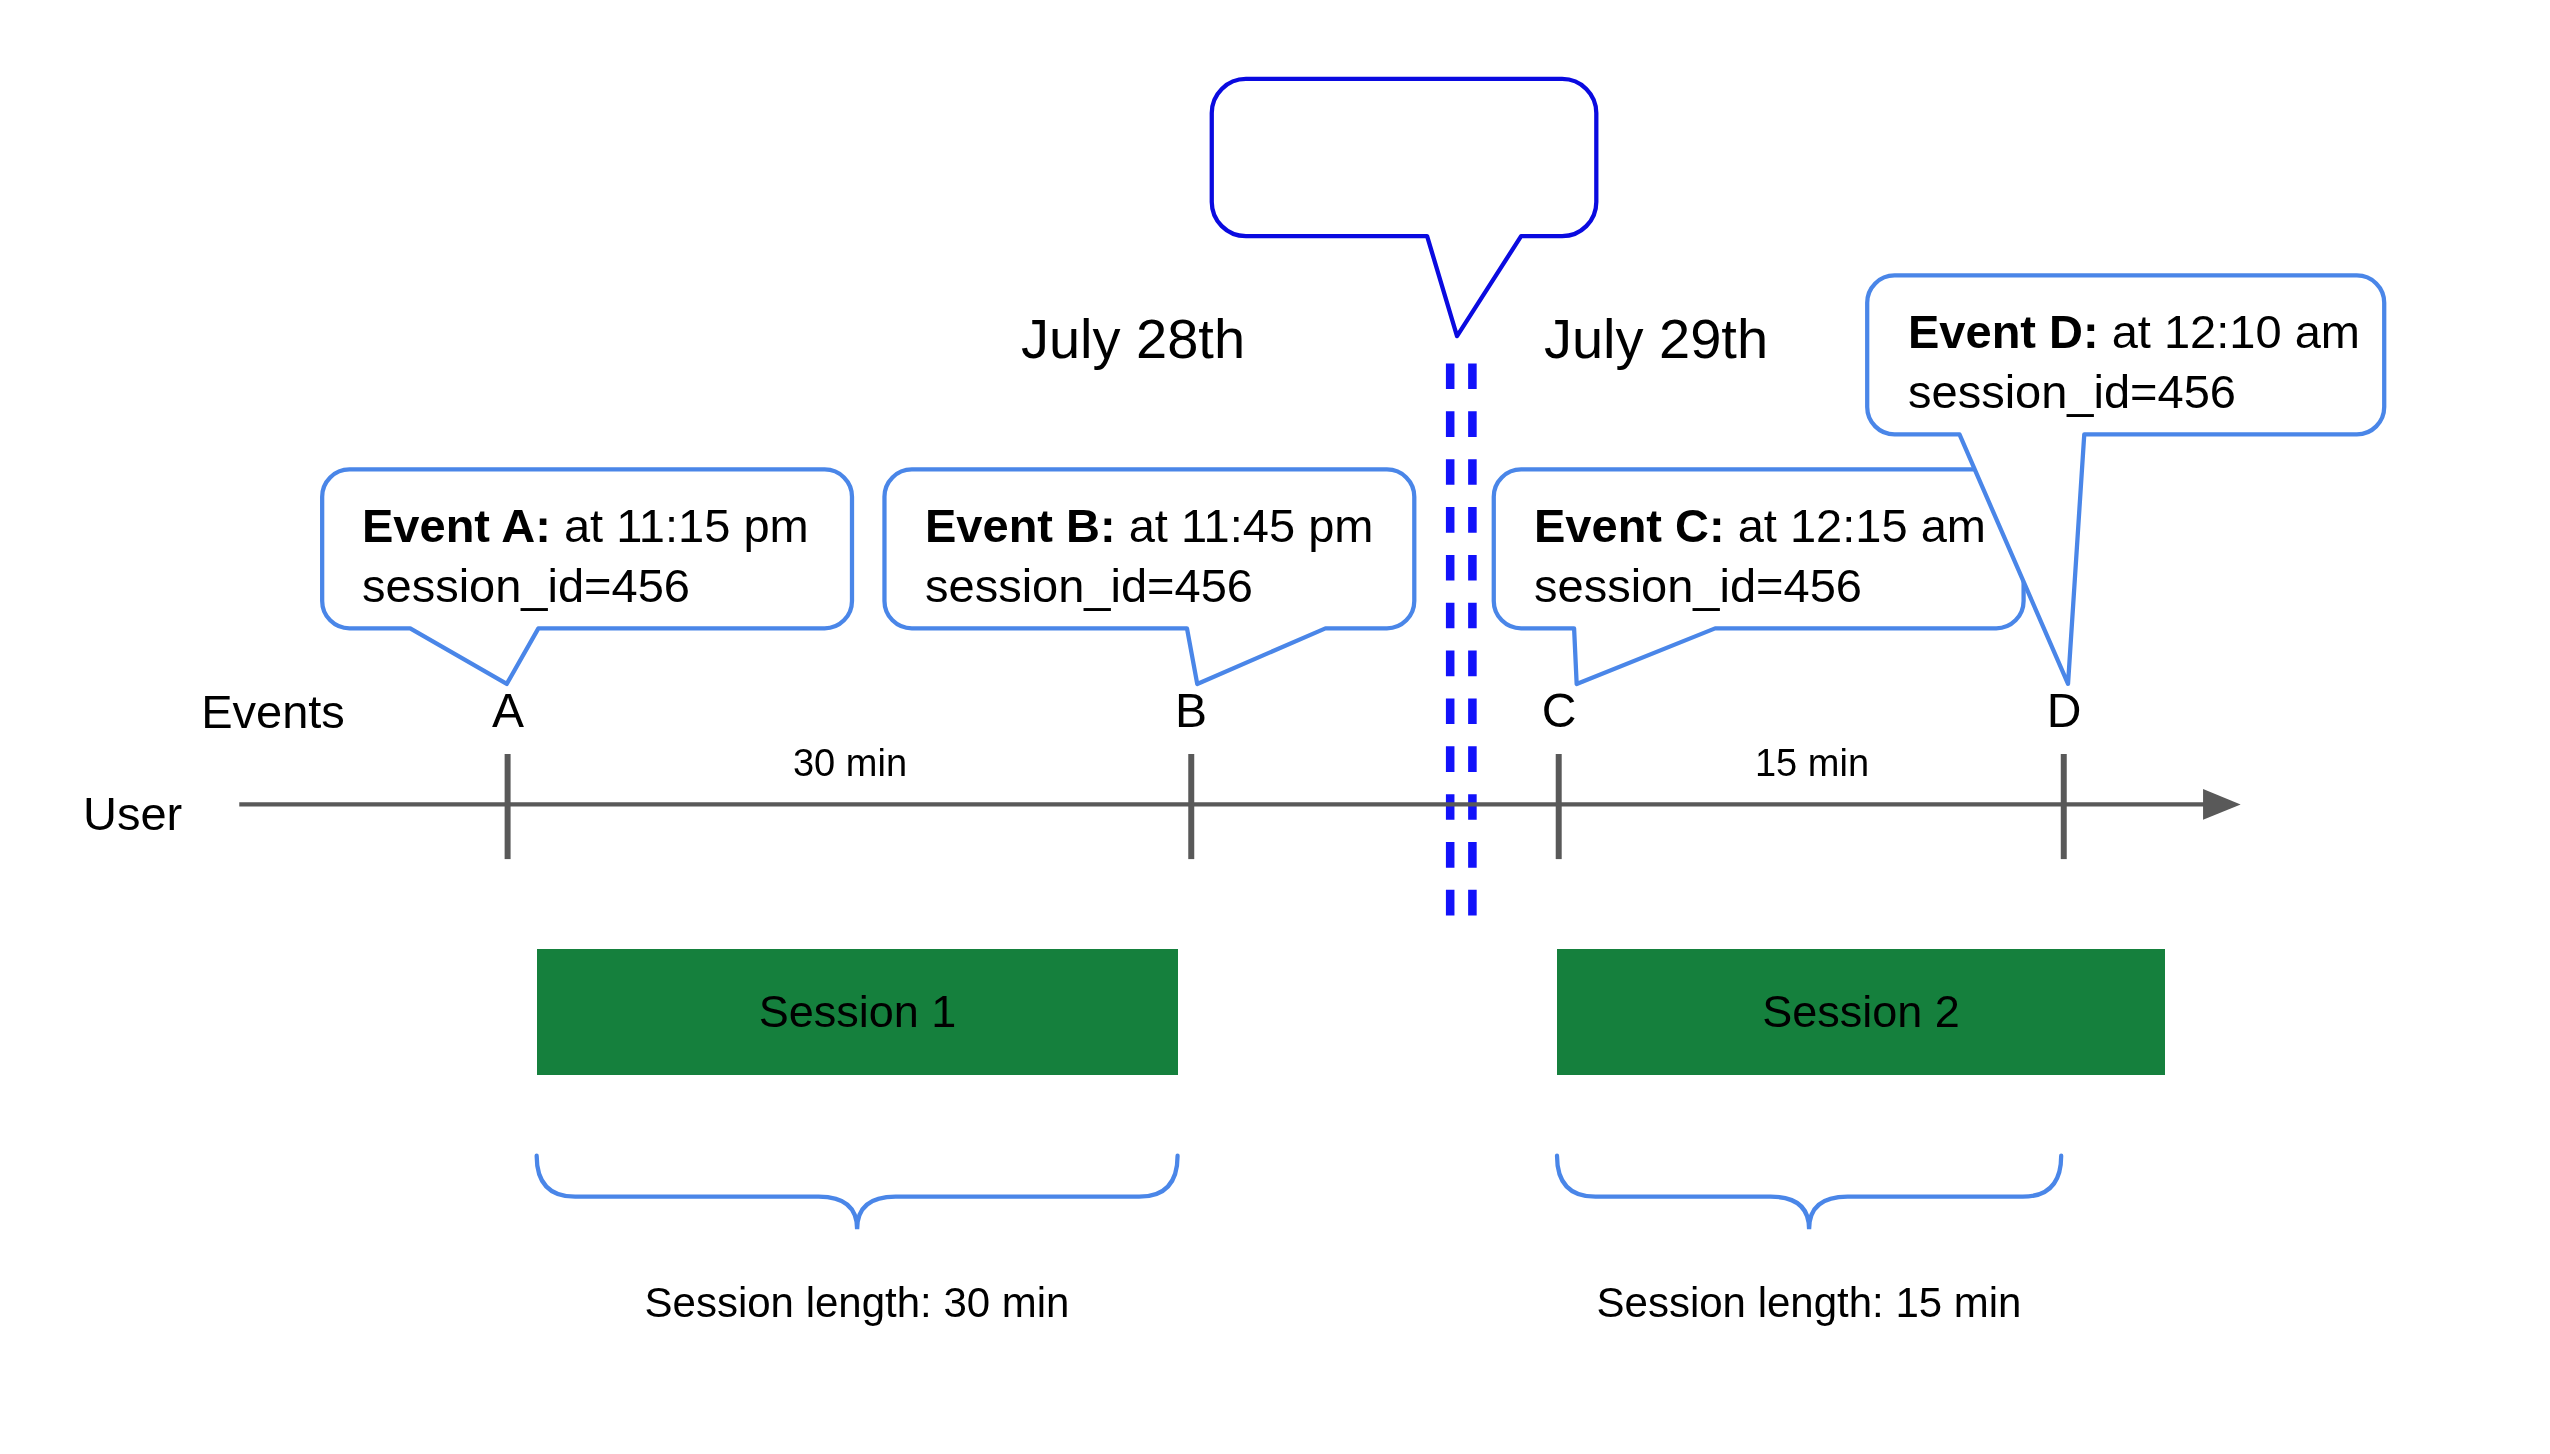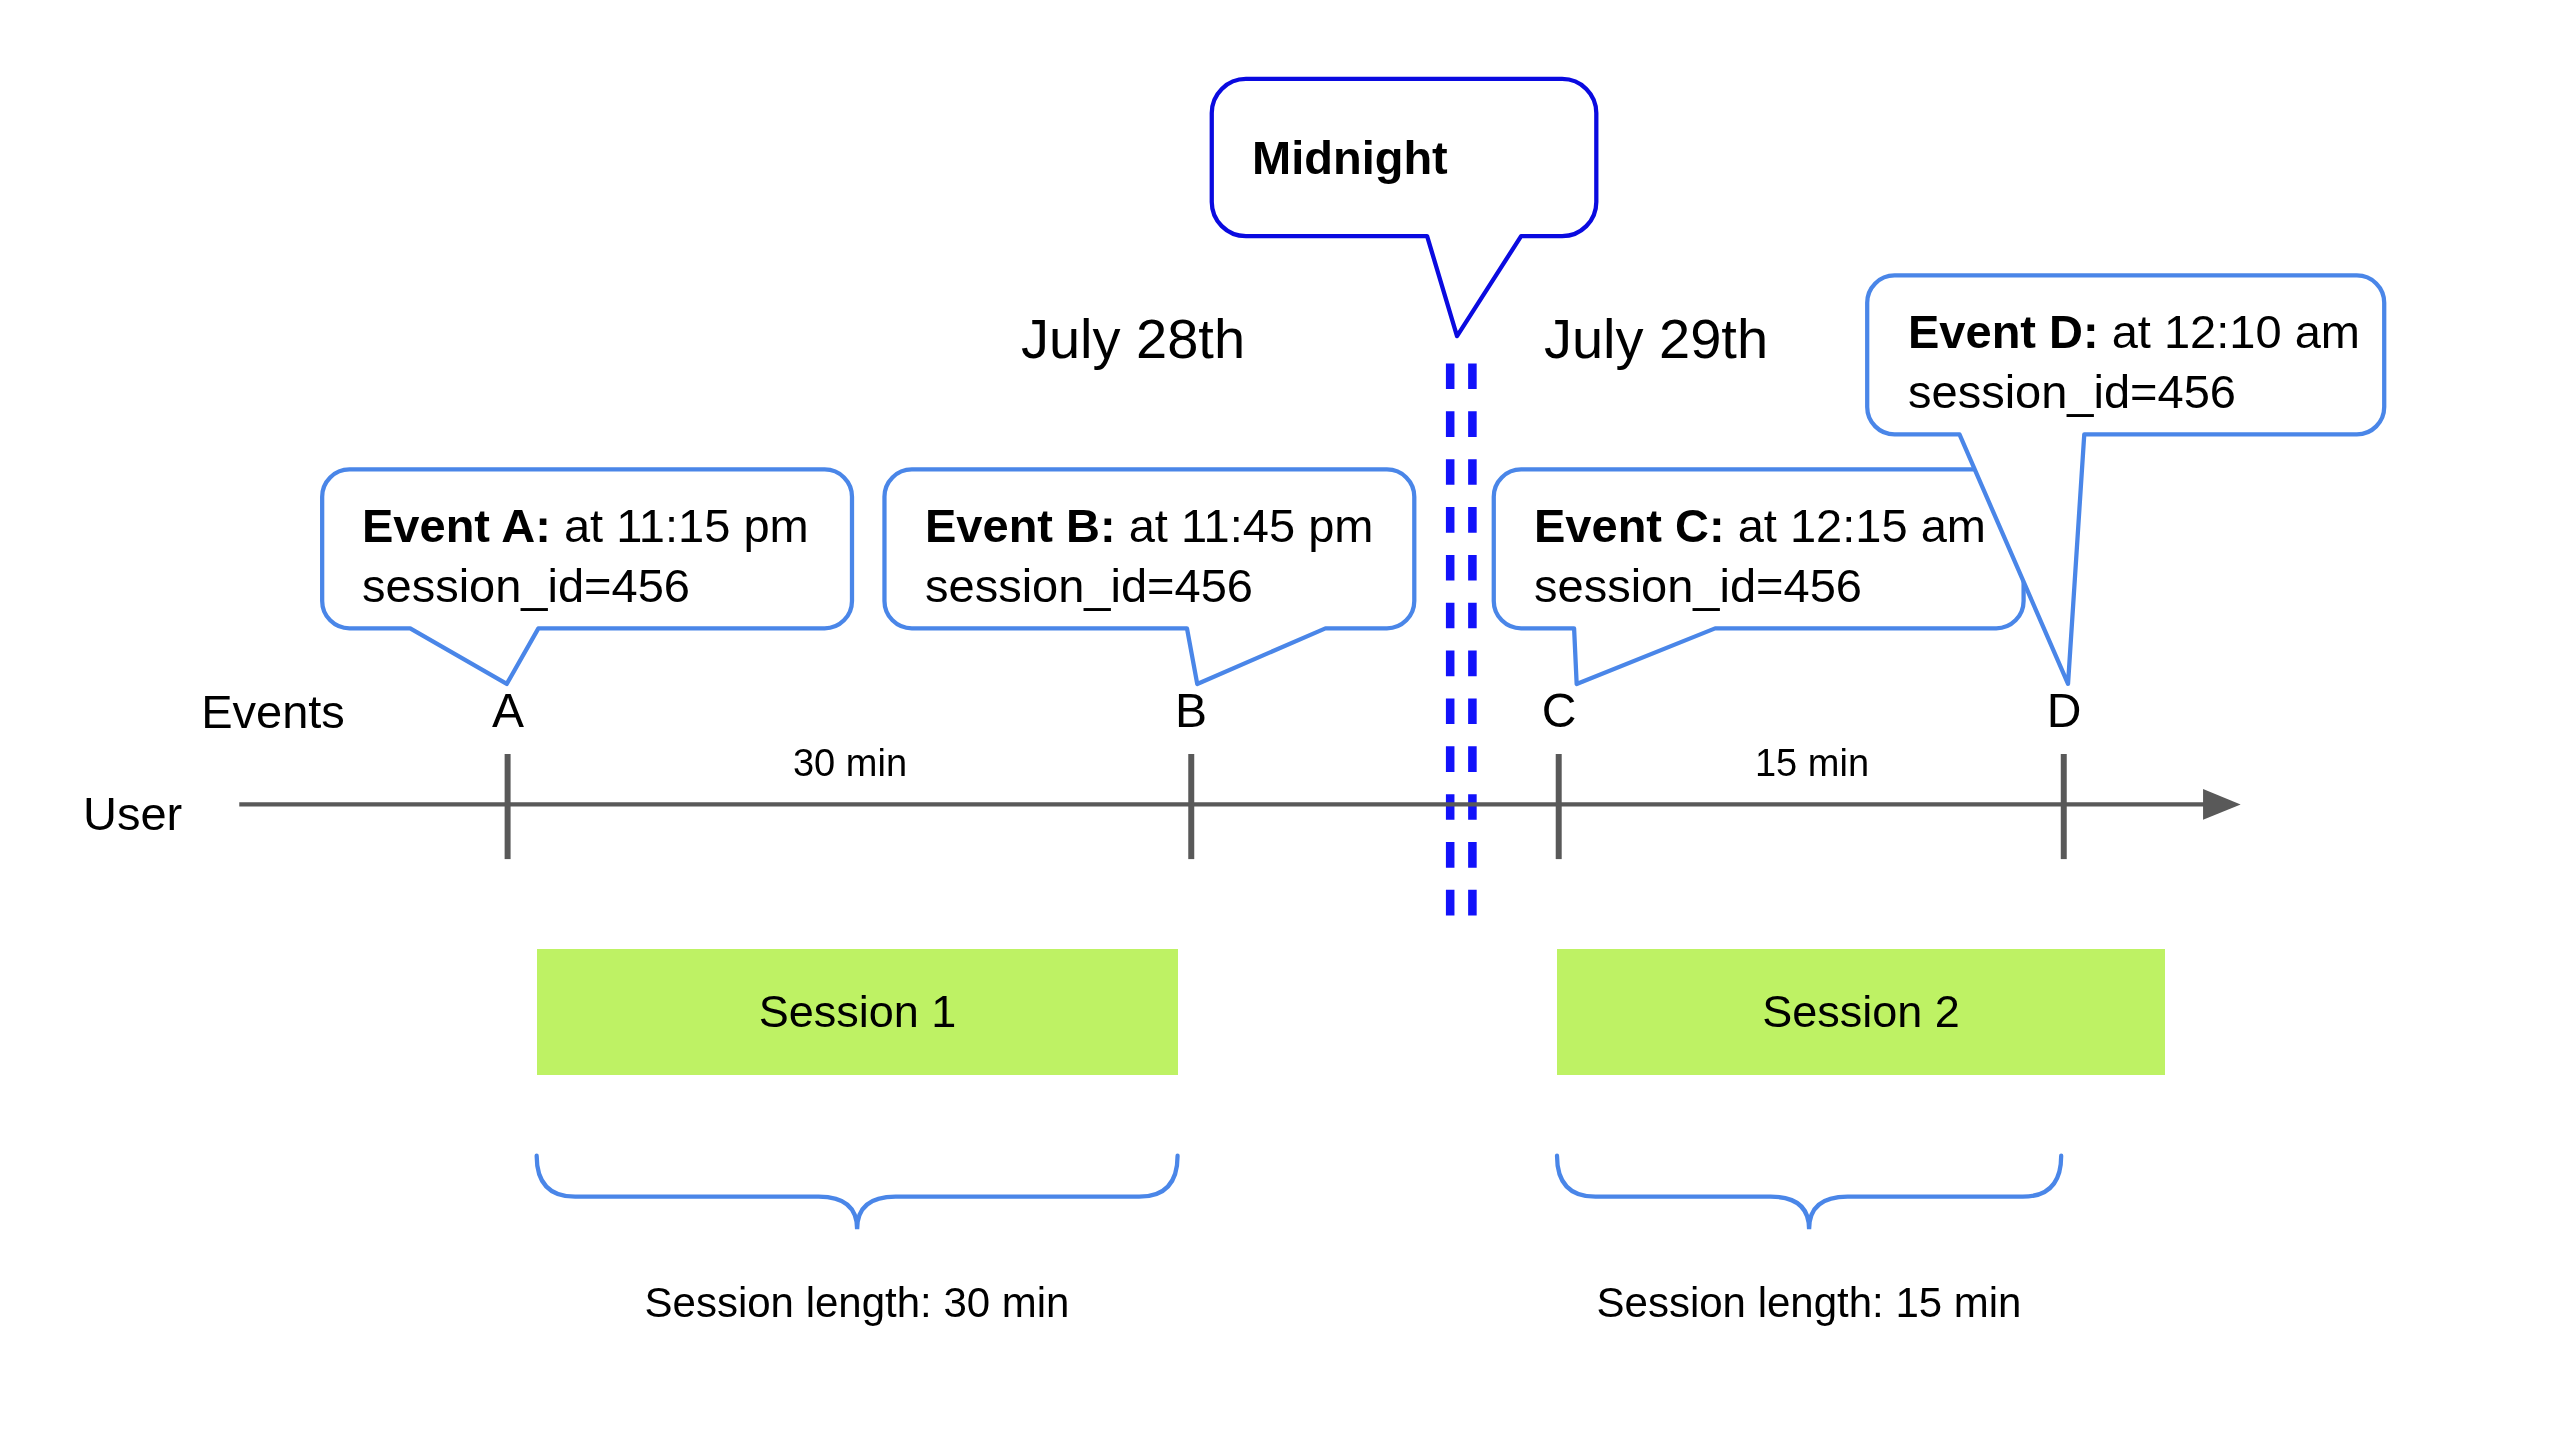--- a/index.html
+++ b/index.html
@@ -8,21 +8,21 @@
   #shapes{position:absolute;left:0;top:0;width:2550px;height:1455px;}
   .abs{position:absolute;}
   .bubble-text{position:absolute;font-size:47px;line-height:60px;white-space:nowrap;}
   .bubble-text b{font-weight:bold;}
   .ctr{transform:translateX(-50%);white-space:nowrap;}
   .date-label{font-size:56px;}
   .tick-letter{font-size:48px;}
   .axis-label{font-size:47px;}
   .min-label{font-size:38px;}
   .user-label{font-size:47px;}
-  .session-box{position:absolute;background:#bef264;display:flex;align-items:center;justify-content:center;
+  .session-box{position:absolute;background:#15803d;display:flex;align-items:center;justify-content:center;
                font-size:45px;}
   .session-len{font-size:42px;}
   .midnight-text{position:absolute;display:flex;align-items:center;font-weight:bold;font-size:47px;}
 </style>
 </head>
 <body>
 
 <div id="stage">
 
   <svg id="shapes" viewBox="0 0 2984 1702">
@@ -42,21 +42,20 @@
     <path d="M 1067,549 H 1623 A 32,32 0 0 1 1655,581 V 703 A 32,32 0 0 1 1623,735 H 1551 L 1401,800 L 1389,735 H 1067 A 32,32 0 0 1 1035,703 V 581 A 32,32 0 0 1 1067,549 Z" fill="#ffffff" stroke="#4a86e8" stroke-width="5" stroke-linejoin="round"></path>
     <path d="M 1780,549 H 2336 A 32,32 0 0 1 2368,581 V 703 A 32,32 0 0 1 2336,735 H 2007 L 1845,800 L 1842,735 H 1780 A 32,32 0 0 1 1748,703 V 581 A 32,32 0 0 1 1780,549 Z" fill="#ffffff" stroke="#4a86e8" stroke-width="5" stroke-linejoin="round"></path>
     <path d="M 2217,322 H 2758 A 32,32 0 0 1 2790,354 V 476 A 32,32 0 0 1 2758,508 H 2439 L 2420,800 L 2293,508 H 2217 A 32,32 0 0 1 2185,476 V 354 A 32,32 0 0 1 2217,322 Z" fill="#ffffff" stroke="#4a86e8" stroke-width="5" stroke-linejoin="round"></path>
 
     <path d="M 1458,92 H 1828 A 40,40 0 0 1 1868,132 V 236 A 40,40 0 0 1 1828,276 H 1780 L 1705,393 L 1670,276 H 1458 A 40,40 0 0 1 1418,236 V 132 A 40,40 0 0 1 1458,92 Z" fill="#ffffff" stroke="#0a0ae0" stroke-width="5" stroke-linejoin="round"></path>
 
     <path d="M 628,1352 Q 628,1400 673,1400 L 958,1400 Q 1003,1400 1003,1438 Q 1003,1400 1048,1400 L 1333,1400 Q 1378,1400 1378,1352" fill="none" stroke="#4a86e8" stroke-width="5" stroke-linecap="round"></path>
     <path d="M 1822,1352 Q 1822,1400 1867,1400 L 2072,1400 Q 2117,1400 2117,1438 Q 2117,1400 2162,1400 L 2367,1400 Q 2412,1400 2412,1352" fill="none" stroke="#4a86e8" stroke-width="5" stroke-linecap="round"></path>
   </svg>
 
-  <div class="midnight-text" style="left:1252px;top:79px;height:157px;">Midnight</div>
 
   <div class="abs ctr date-label" style="left:1133px;top:306px;">July 28th</div>
   <div class="abs ctr date-label" style="left:1656px;top:306px;">July 29th</div>
 
   <div class="bubble-text" style="left:362px;top:496px;">
     <div><b>Event A:</b><span> at 11:15 pm</span></div>
     <div>session_id=456</div>
   </div>
   <div class="bubble-text" style="left:925px;top:496px;">
     <div><b>Event B:</b><span> at 11:45 pm</span></div>

